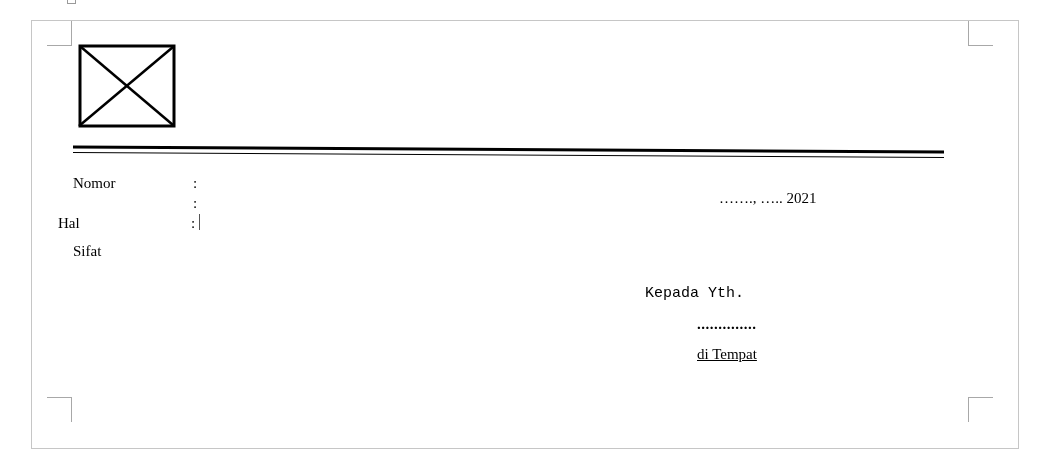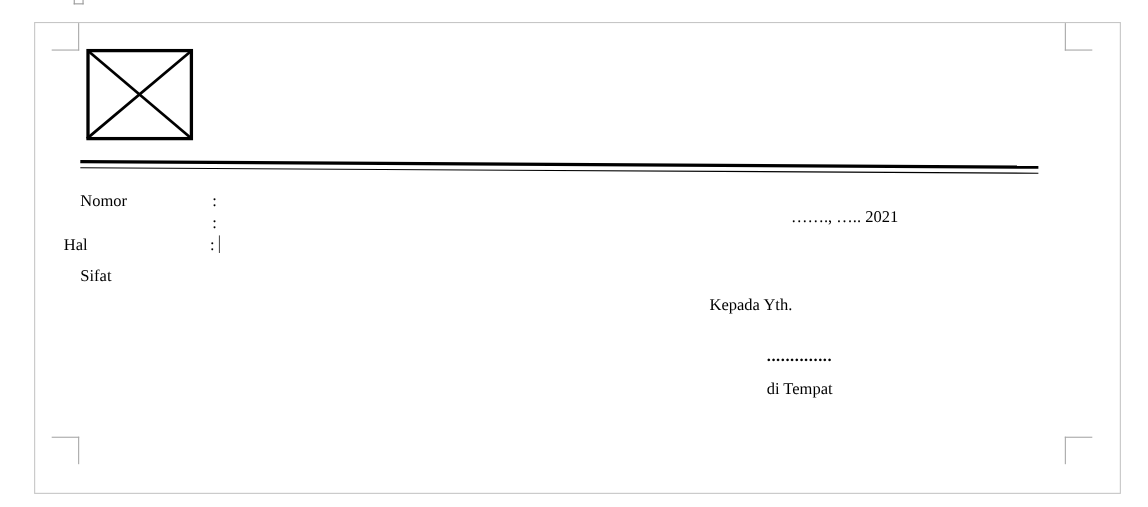--- a/index.html
+++ b/index.html
@@ -42,15 +42,15 @@
 <div class="t" style="left:73px;top:174px;">Nomor</div>
 <div class="t" style="left:193px;top:174px;">:</div>
 <div class="t" style="left:73px;top:194px;margin-top:48px;">Sifat</div>
 <div class="t" style="left:193px;top:194px;">:</div>
 <div class="t" style="left:58px;top:214px;">Hal</div>
 <div class="t" style="left:191px;top:214px;">:</div>
 <div class="cursor"></div>
 
 <div class="t" style="left:719px;top:189px;">……., ….. 2021</div>
 
-<div class="t" style="left:645px;top:269px;">Kepada Yth.</div>
+<div class="t" style="left:645px;top:285px;font-family:Liberation Mono, monospace;">Kepada Yth.</div>
 <div class="t" style="left:697px;top:315px;font-weight:bold;letter-spacing:0.5px;">..............</div>
-<div class="t" style="left:697px;top:345px;">di Tempat</div>
+<div class="t" style="left:697px;top:345px;text-decoration:underline;">di Tempat</div>
 
 </body></html>

